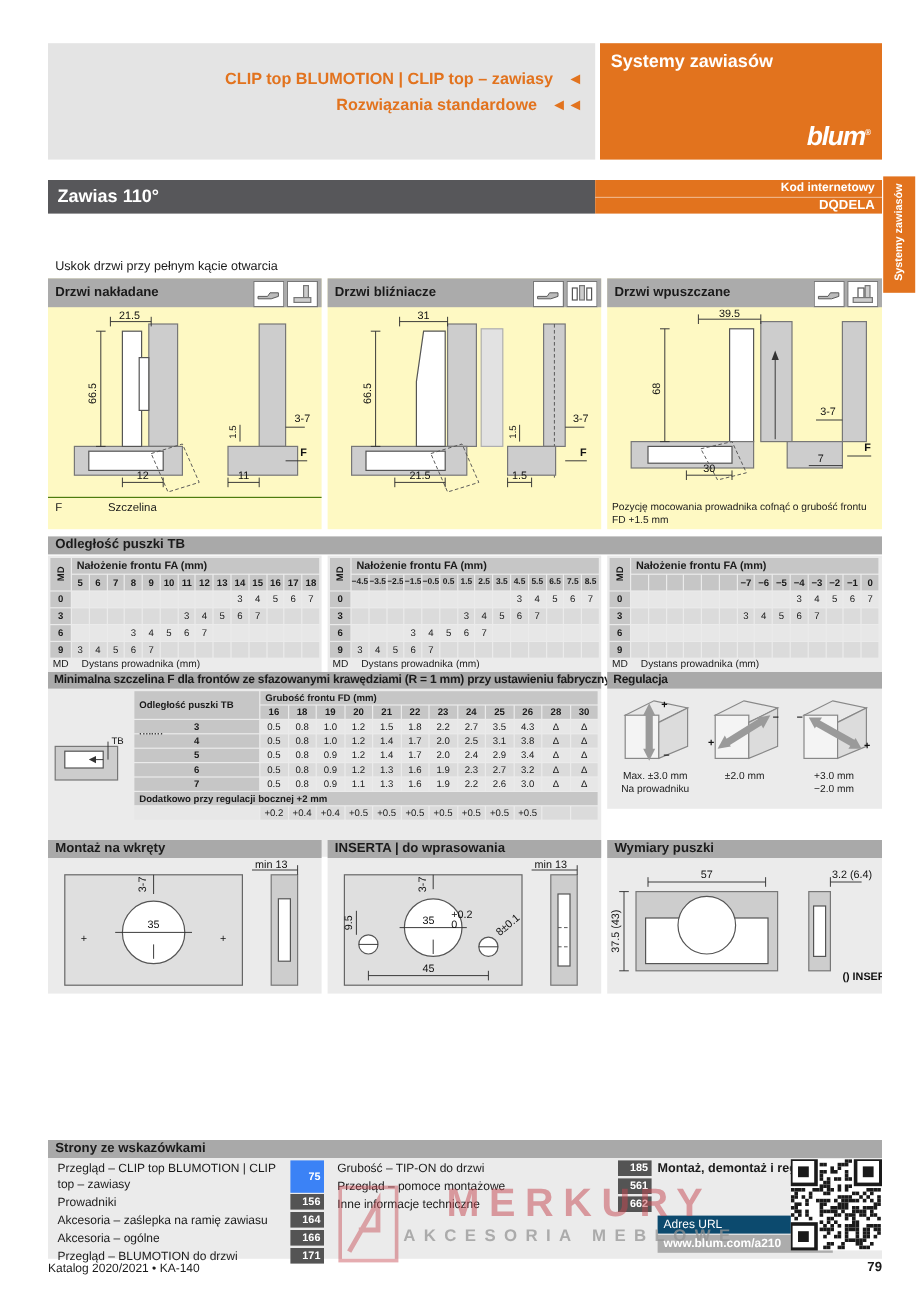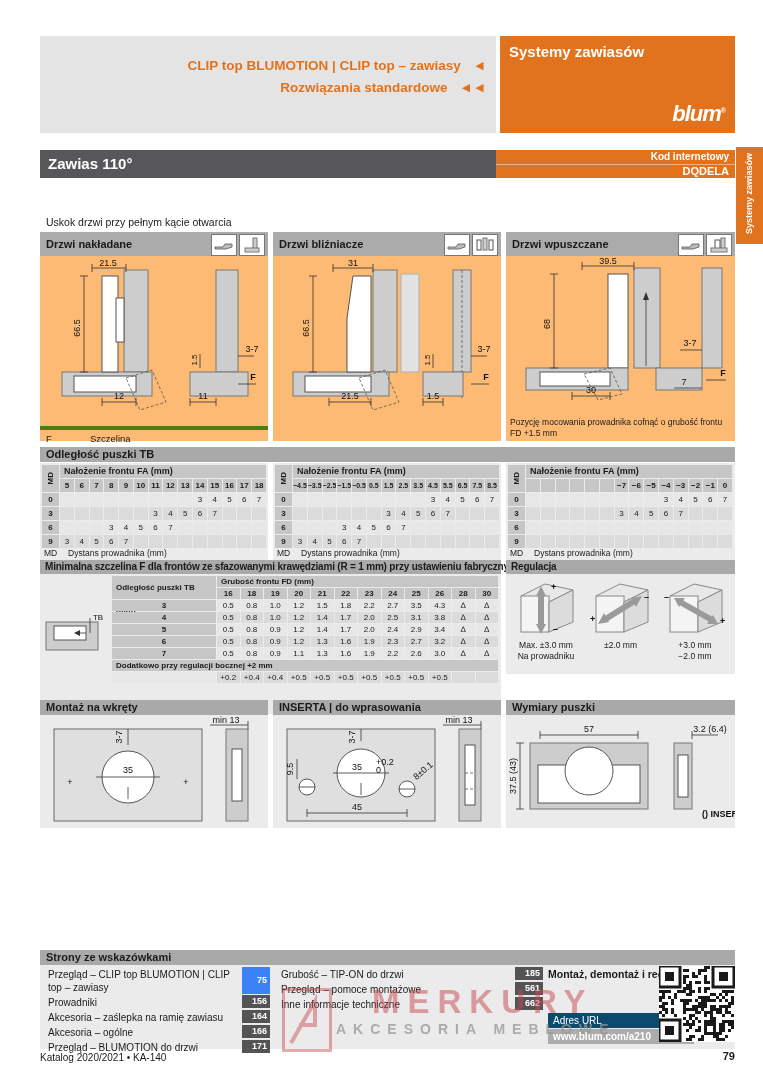--- a/index.html
+++ b/index.html
@@ -18,25 +18,25 @@
   .blum sup{font-size:7px;font-style:normal;}
   .sidetab{left:736px;top:147px;width:27px;height:97px;background:#E2731E;color:#fff;}
   .sidetab span{position:absolute;left:8px;top:6px;font-size:9px;font-weight:bold;}
   
   .titleL{left:40px;top:150px;width:456px;height:28px;background:#57575A;color:#fff;font-weight:bold;font-size:15px;line-height:28px;padding-left:8px;box-sizing:border-box;}
   .titleR{left:496px;top:150px;width:239px;height:28px;background:#E2731E;color:#fff;font-weight:bold;}
   .titleR .r1{position:absolute;top:0;right:6px;font-size:10px;line-height:14px;}
   .titleR .r2{position:absolute;top:14px;right:6px;font-size:11px;line-height:14px;}
   .titleR .div{position:absolute;top:13.5px;left:0;width:100%;height:1px;background:rgba(255,255,255,.45);}
   
-  .panel{width:228px;top:232px;height:209px;background:#fdba74;}
+  .panel{width:228px;top:232px;height:209px;background:#fef9c3;}
   .phead{position:absolute;top:0;left:0;right:0;height:24px;background:#ABABAB;font-weight:bold;font-size:11px;line-height:24px;padding-left:6px;box-sizing:border-box;}
   .picons{position:absolute;right:3px;top:2px;display:flex;gap:2px;}
   .picon{width:24px;height:20px;background:#fff;border:1px solid #777;display:flex;align-items:center;justify-content:center;}
-  .pfoot{position:absolute;left:0;right:0;bottom:0;height:15px;border-top:4px solid #4d7c0f;font-size:9.5px;line-height:17px;padding-left:6px;box-sizing:border-box;}
+  .pfoot{position:absolute;left:0;right:0;bottom:0;height:27px;border-top:1px solid #4d7c0f;font-size:9.5px;line-height:17px;padding-left:6px;box-sizing:border-box;}
   .pfoot b{font-weight:normal;display:inline-block;width:44px;}
   .pnote{position:absolute;left:4px;right:2px;bottom:2px;font-size:8.5px;line-height:11px;}
   svg text{font-family:"Liberation Sans",sans-serif;font-size:9px;fill:#111;}
   .wood{fill:#CDCDCD;stroke:#777;stroke-width:1;}
   .woodg{fill:#E2E2E2;stroke:#AFAFAF;stroke-width:1;}
   .part{fill:#fff;stroke:#555;stroke-width:1;}
   .dim{stroke:#333;stroke-width:.8;}
   .dash{fill:none;stroke:#555;stroke-width:.8;stroke-dasharray:3,2;}
   
   .tbwrap{top:463px;height:97px;background:#EBEBEB;}

